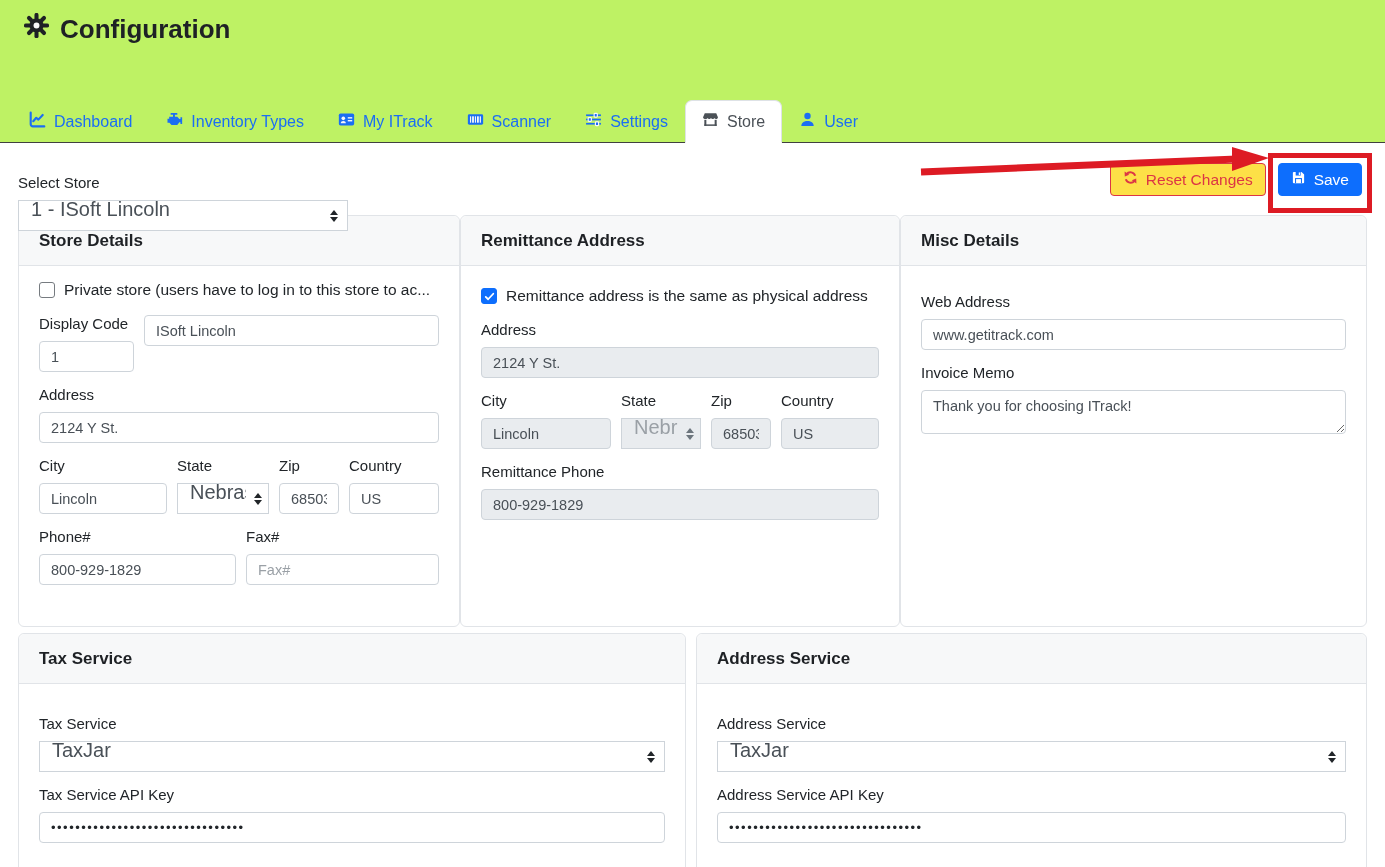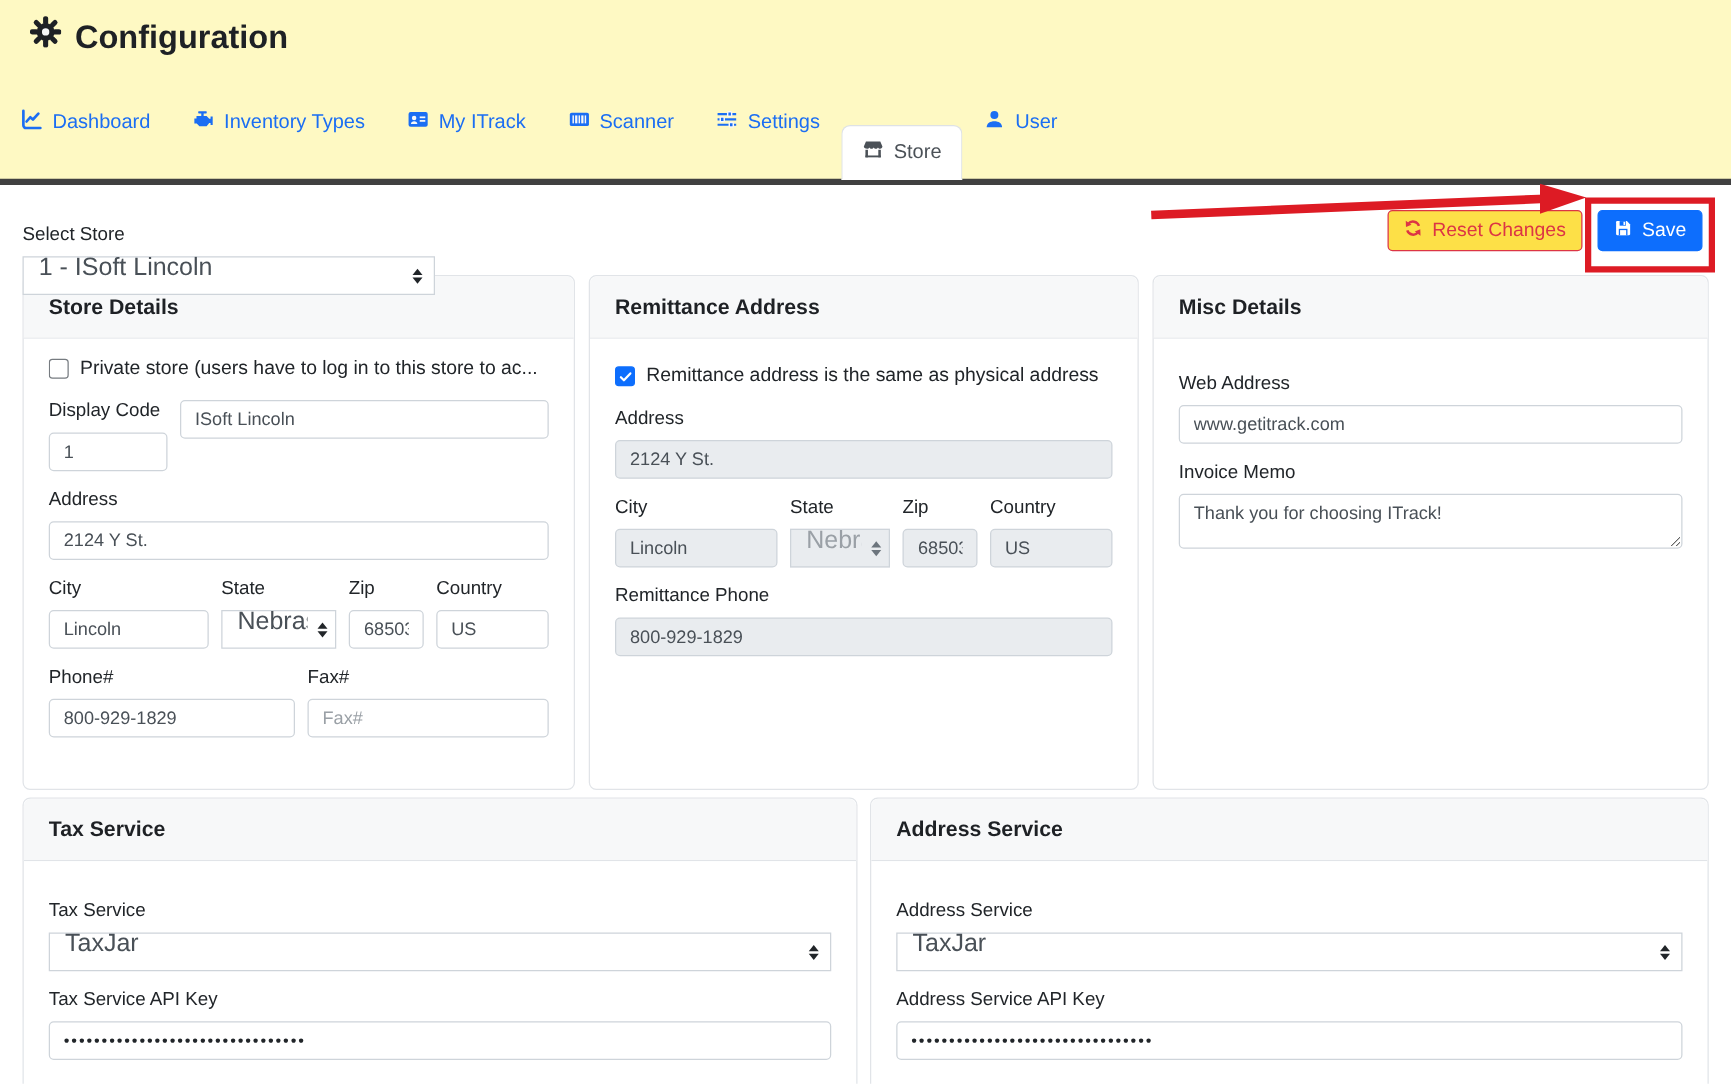--- a/index.html
+++ b/index.html
@@ -5,26 +5,26 @@
   * { box-sizing: border-box; margin: 0; padding: 0; }
   html, body { width: 1385px; height: 867px; overflow: hidden; }
   body {
     font-family: "Liberation Sans", sans-serif;
     background: #ffffff;
     color: #212529;
     position: relative;
   }
 
   
-  .page-head { background: #fef9c3; }
+  .page-head { background: #bef264; }
   .app-title {
     display: flex; align-items: center; gap: 11px;
     padding: 13px 24px 2px; font-size: 26px; font-weight: 700; color: #1e2125;
   }
-  .tabs { display: flex; align-items: center; padding: 5px 0 0 0; border-bottom: 5px solid #404040; }
+  .tabs { display: flex; align-items: flex-end; padding: 5px 0 0 12px; border-bottom: 1px solid #404040; }
   .tab {
     display: flex; align-items: center; gap: 8px;
     padding: 10px 16px; font-size: 16px; color: #1b6ef3;
     border: 1px solid transparent; border-radius: 7px 7px 0 0;
     margin-bottom: -1px; cursor: pointer; white-space: nowrap;
   }
   .tab.active { background: #fff; color: #4b5157; border-color: #dee2e6 #dee2e6 #ffffff; margin-top: 48px; }
   .tab svg { flex: none; }
 
   
@@ -58,21 +58,21 @@
   .btn-primary { background: #0d6efd; color: #fff; border: 1px solid #0d6efd; }
 
   .save-wrap { position: relative; }
   .anno-rect {
     position: absolute; left: -10px; top: -10px; right: -10px; bottom: -17px;
     border: 5px solid #dd1b24; pointer-events: none; z-index: 9;
   }
   .anno-arrow { position: absolute; left: 915px; top: 143px; z-index: 8; pointer-events: none; }
 
   
-  .grid-top { display: grid; grid-template-columns: 442px 440px 1fr; gap: 11px; margin-top: 6px; }
+  .grid-top { display: grid; grid-template-columns: 442px 440px 1fr; margin-top: 6px; }
   .grid-bottom { display: grid; grid-template-columns: 668px 1fr; gap: 10px; margin-top: 6px; }
   .card { background: #fff; border: 1px solid #e1e4e8; border-radius: 6px; }
   .card-tall { height: 412px; }
   .card-short { height: 250px; }
   .card-header {
     background: #f7f8f9; border-bottom: 1px solid #e1e4e8; border-radius: 6px 6px 0 0;
     padding: 15px 20px 14px; font-size: 17px; font-weight: 700; color: #1e2125;
   }
   .card-body { padding: 15px 20px 20px; }
 

